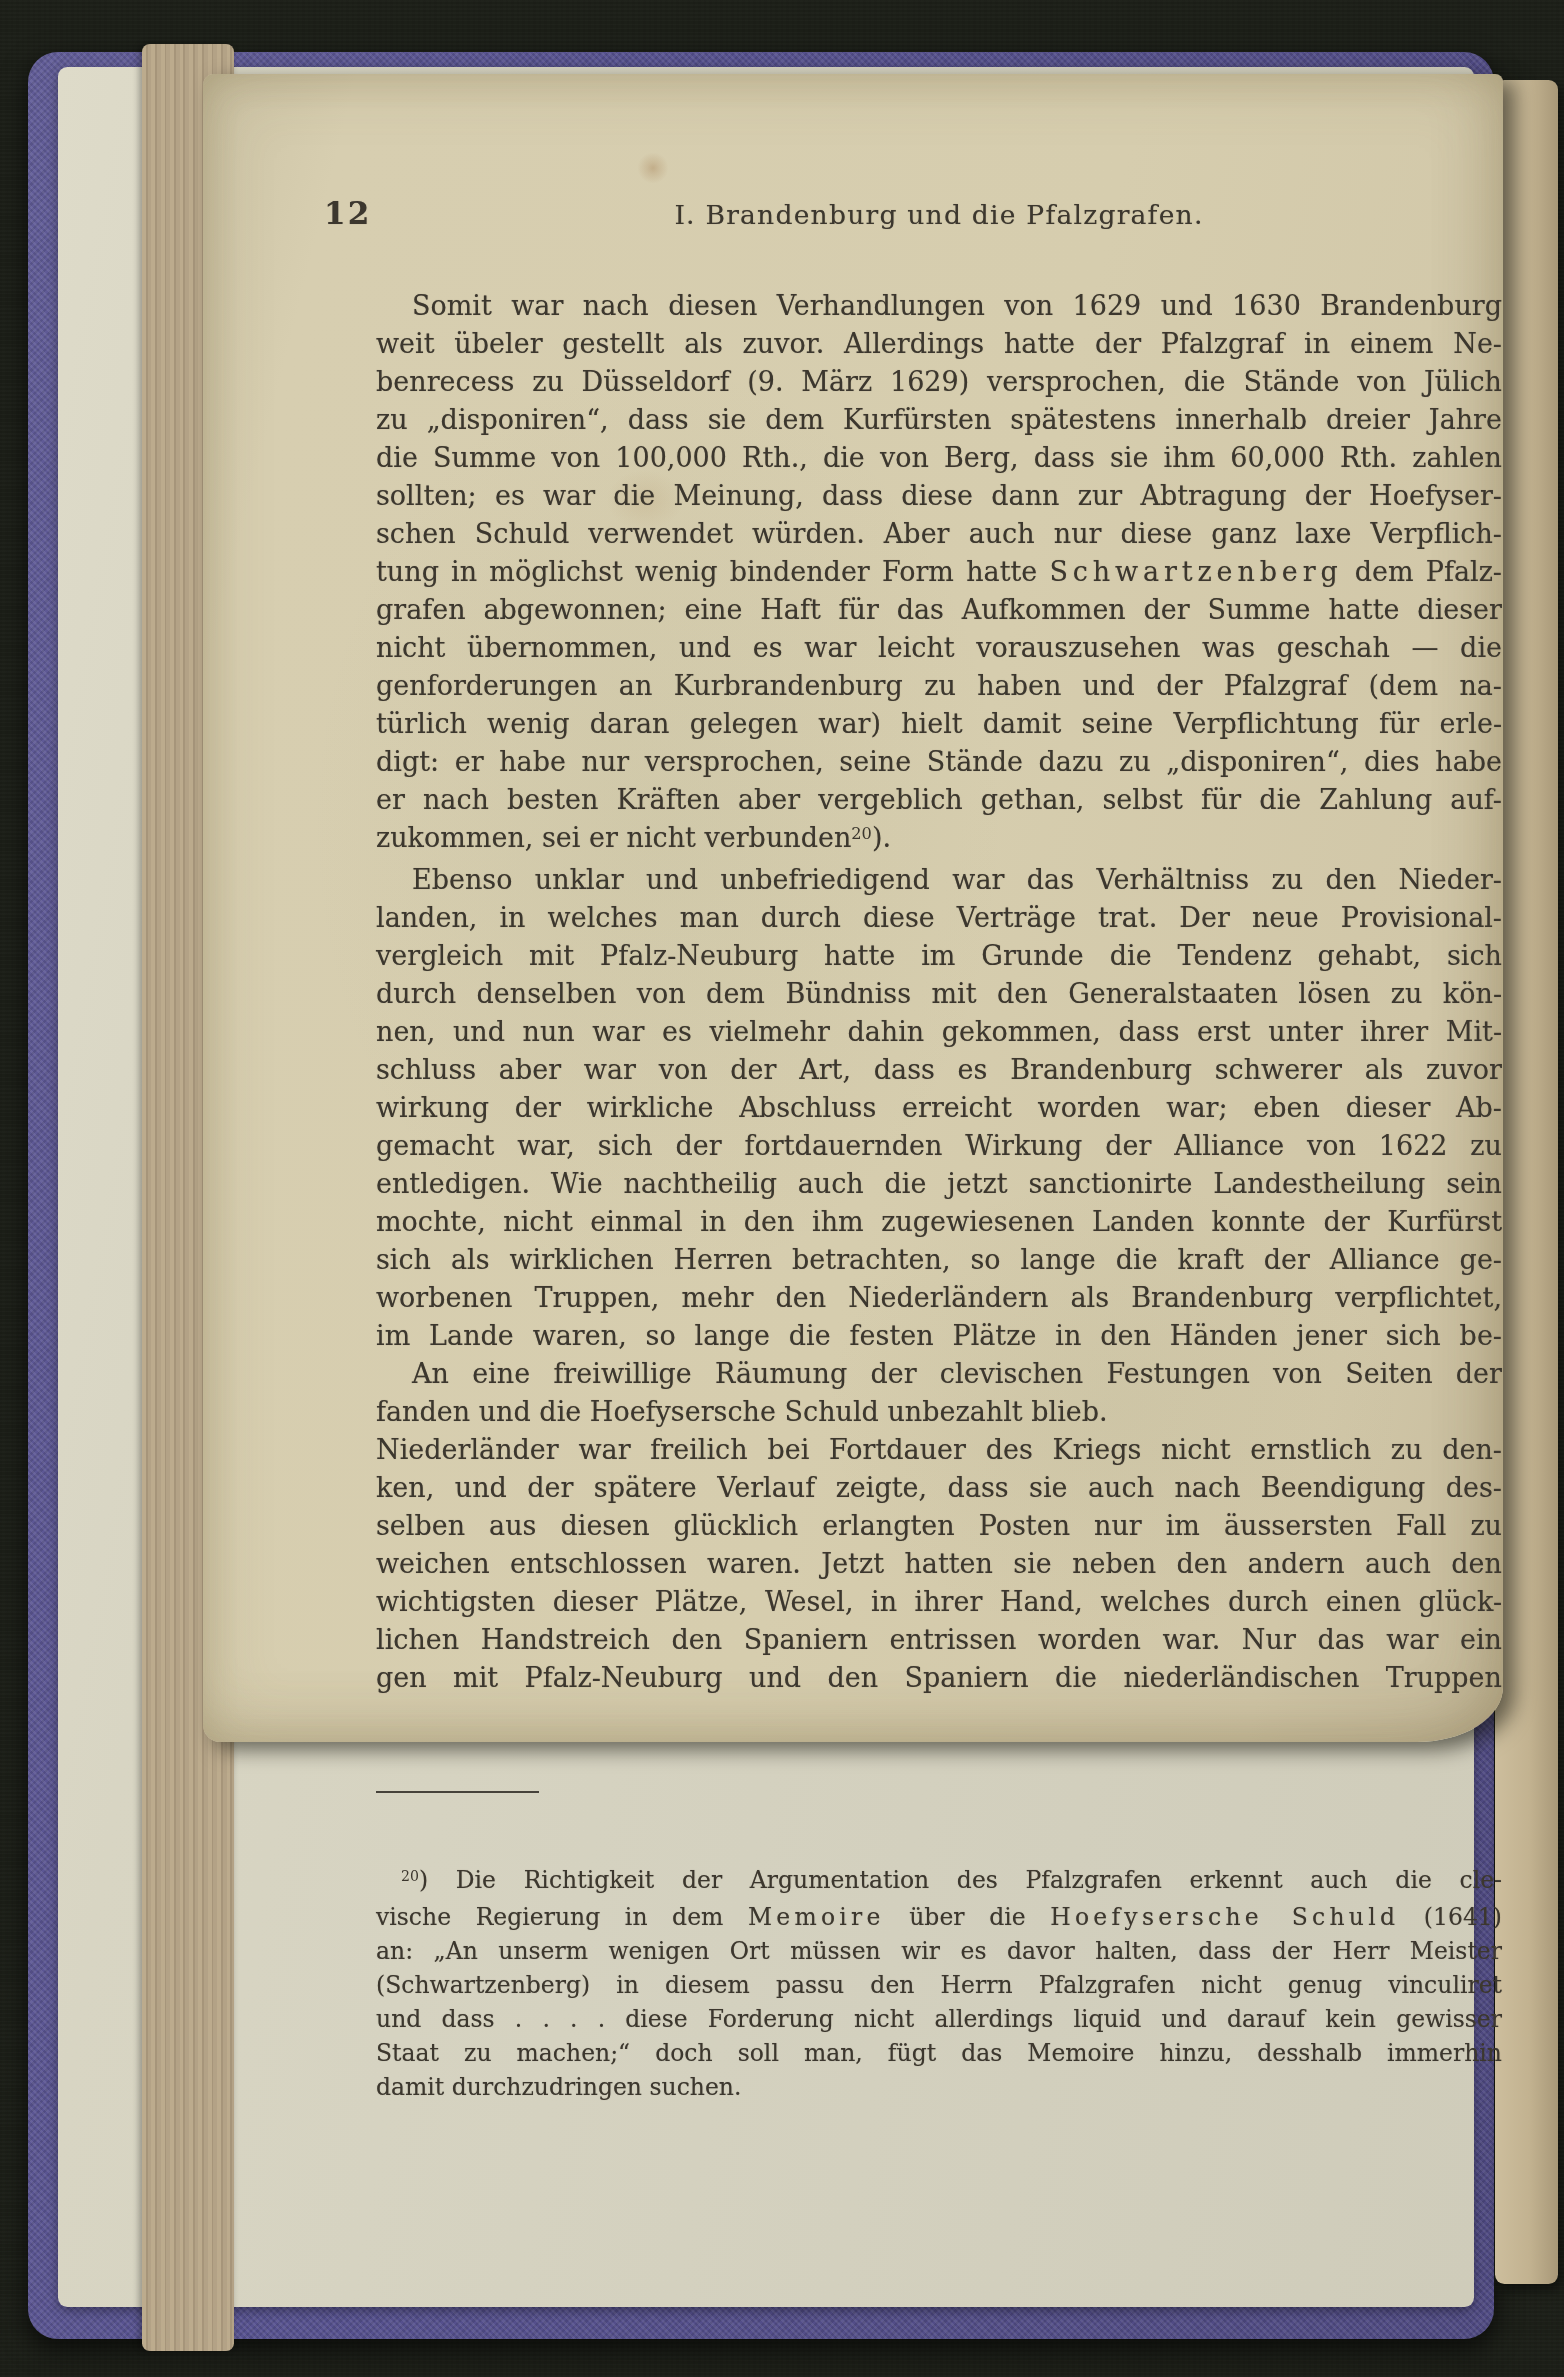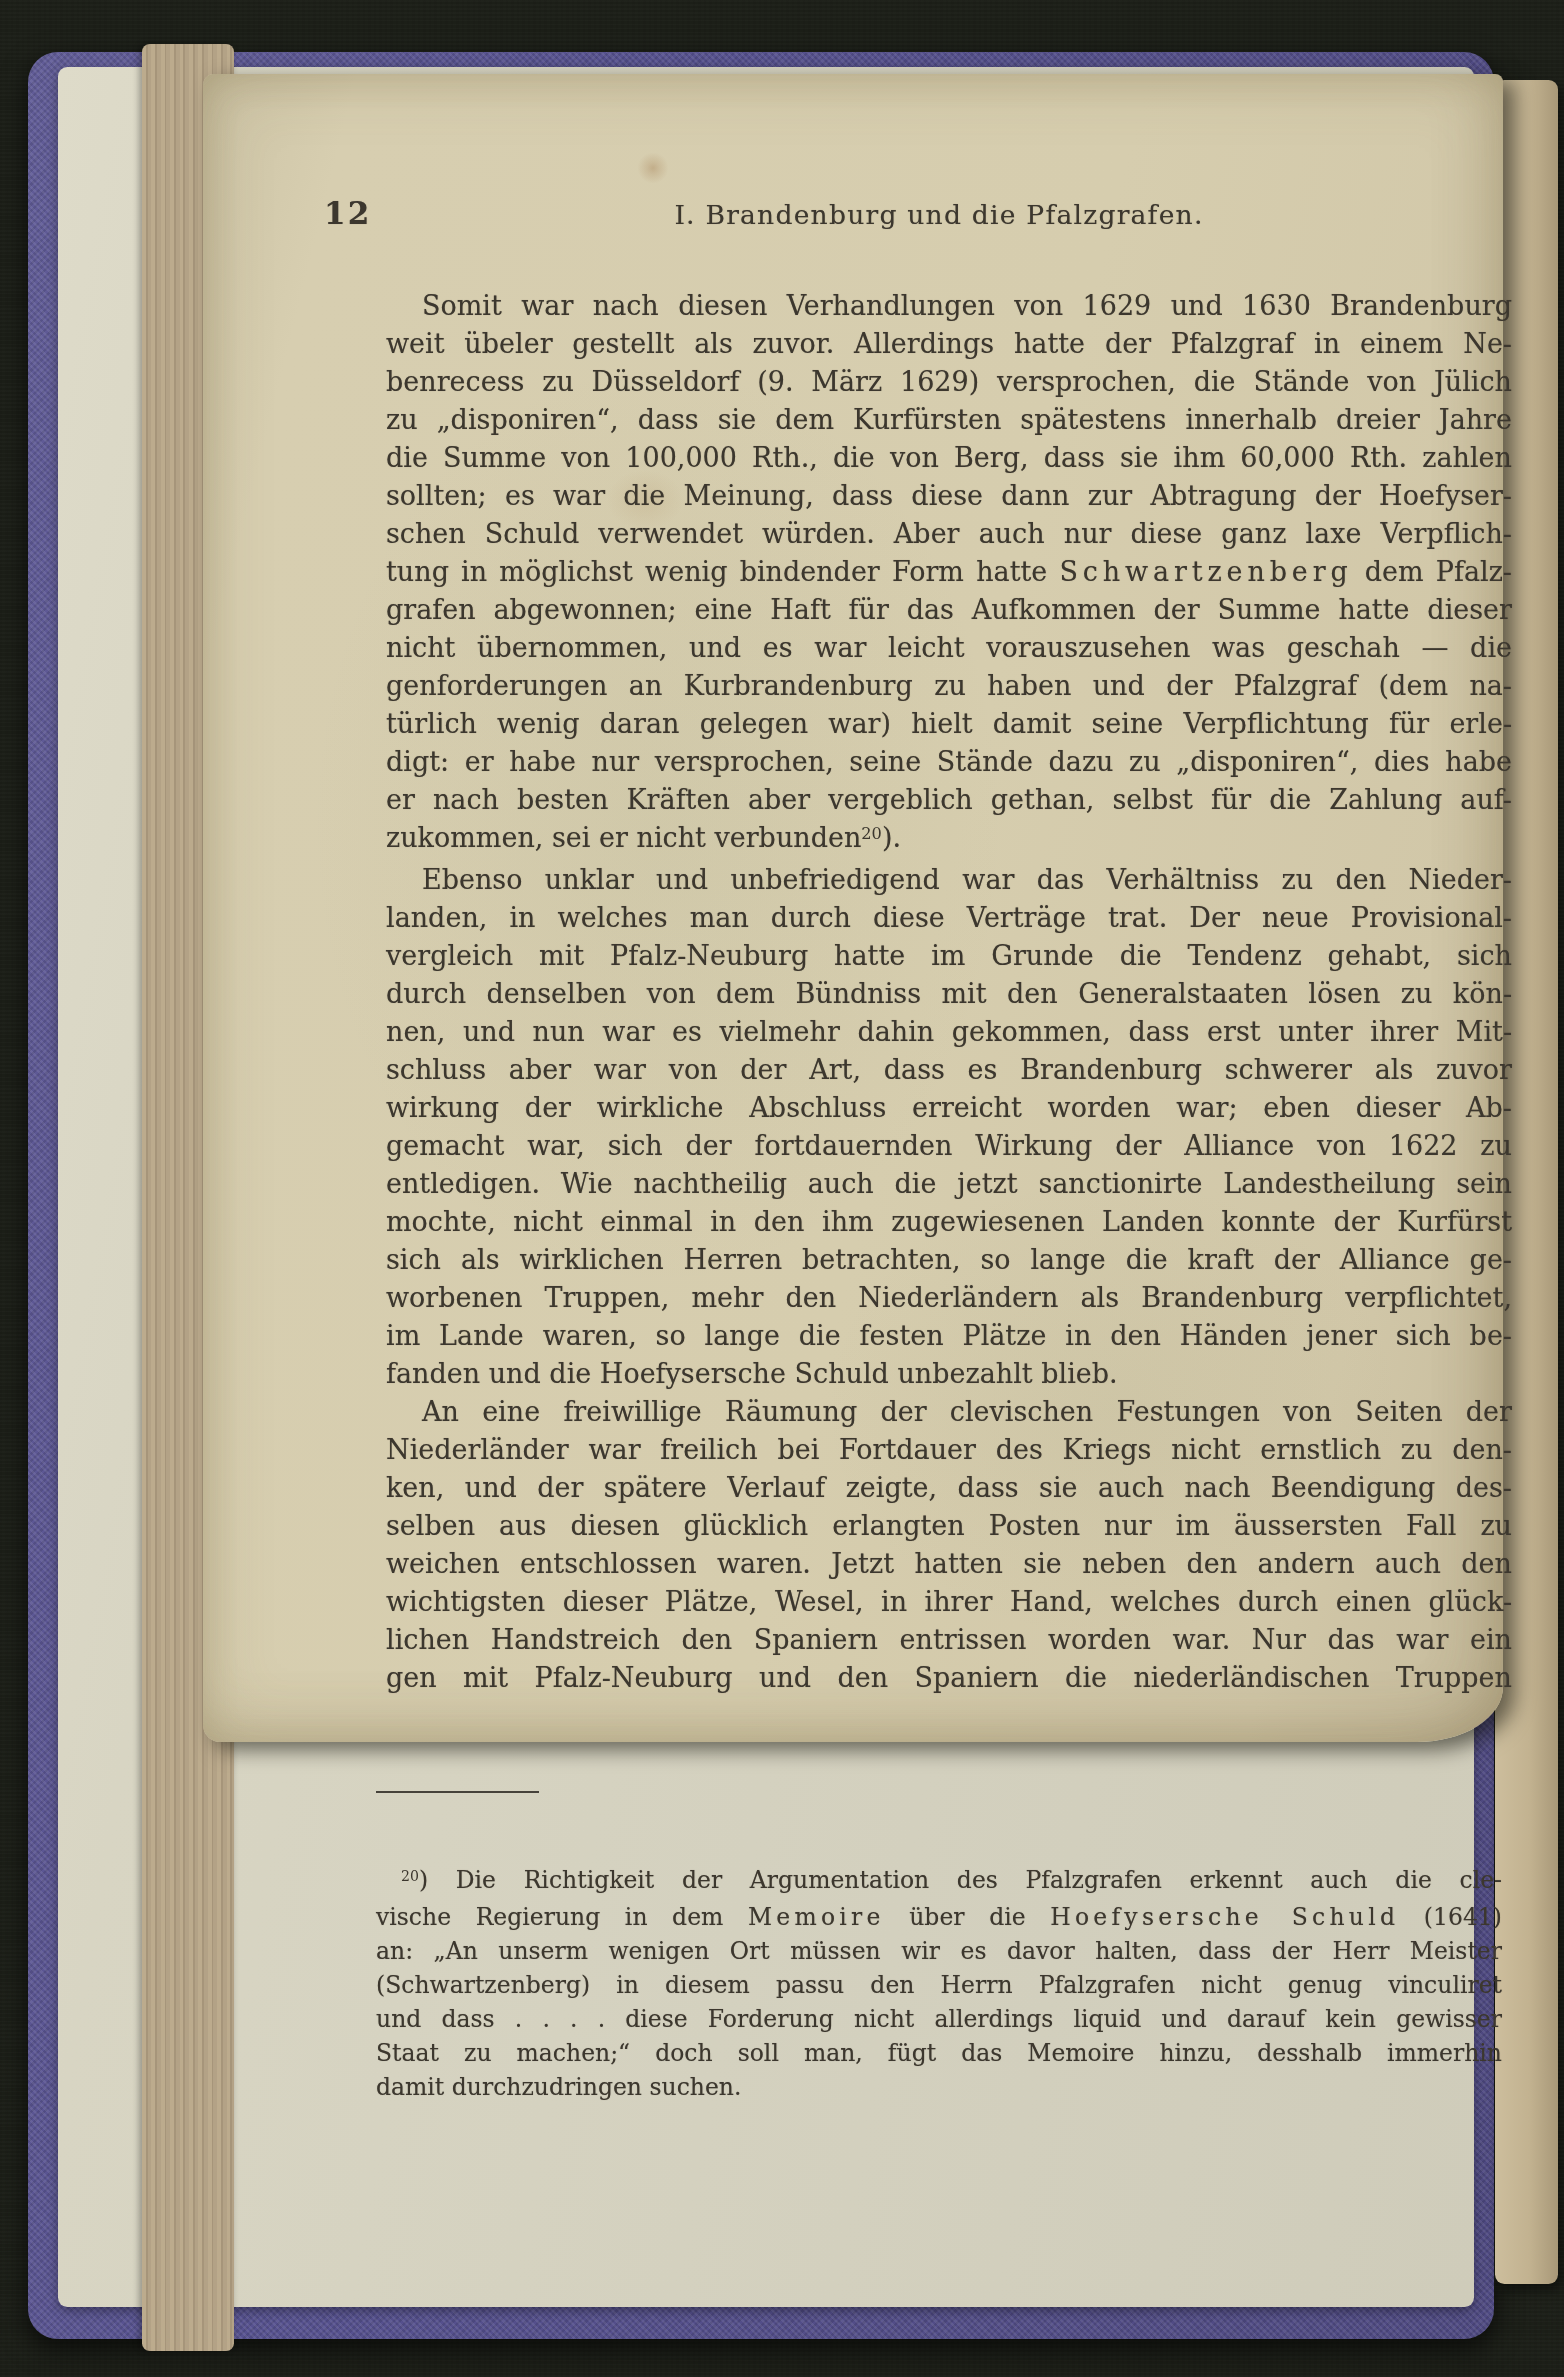--- a/index.html
+++ b/index.html
@@ -60,21 +60,21 @@
   .page-head{
     position:absolute; top:125px; left:173px; width:1126px;
     text-align:center; font-size:26.6px; letter-spacing:1.2px; white-space:nowrap;
   }
   .page-num{
     position:absolute; left:-52px; top:-3.9px;
     font-weight:bold; font-size:31px; letter-spacing:2.3px;
   }
   .body-text{
     position:absolute; top:213px; left:173px; width:1126px;
-    font-size:27px; line-height:38px;margin-left:10px;
+    font-size:27px; line-height:38px;
   }
   .ln{ text-align:justify; text-align-last:justify; }
   .ln.nj{ text-align-last:left; }
   .ln.in{ text-indent:36px; }
   .sperr{ letter-spacing:.18em; }
   .fn-ref{
     font-size:.6em; vertical-align:baseline; position:relative; top:-0.5em;
     text-shadow:none;
   }
   .fn-rule{
@@ -126,23 +126,23 @@
       <div class="ln">durch denselben von dem Bündniss mit den Generalstaaten lösen zu kön-</div>
       <div class="ln">nen, und nun war es vielmehr dahin gekommen, dass erst unter ihrer Mit-</div>
       <div class="ln">schluss aber war von der Art, dass es Brandenburg schwerer als zuvor</div>
       <div class="ln">wirkung der wirkliche Abschluss erreicht worden war; eben dieser Ab-</div>
       <div class="ln">gemacht war, sich der fortdauernden Wirkung der Alliance von 1622 zu</div>
       <div class="ln">entledigen.  Wie nachtheilig auch die jetzt sanctionirte Landestheilung sein</div>
       <div class="ln">mochte, nicht einmal in den ihm zugewiesenen Landen konnte der Kurfürst</div>
       <div class="ln">sich als wirklichen Herren betrachten, so lange die kraft der Alliance ge-</div>
       <div class="ln">worbenen Truppen, mehr den Niederländern als Brandenburg verpflichtet,</div>
       <div class="ln">im Lande waren, so lange die festen Plätze in den Händen jener sich be-</div>
+      <div class="ln in">An eine freiwillige Räumung der clevischen Festungen von Seiten der</div>
+
       <div class="ln nj">fanden und die Hoefysersche Schuld unbezahlt blieb.</div>
-
-      <div class="ln in">An eine freiwillige Räumung der clevischen Festungen von Seiten der</div>
       <div class="ln">Niederländer war freilich bei Fortdauer des Kriegs nicht ernstlich zu den-</div>
       <div class="ln">ken, und der spätere Verlauf zeigte, dass sie auch nach Beendigung des-</div>
       <div class="ln">selben aus diesen glücklich erlangten Posten nur im äussersten Fall zu</div>
       <div class="ln">weichen entschlossen waren.  Jetzt hatten sie neben den andern auch den</div>
       <div class="ln">wichtigsten dieser Plätze, Wesel, in ihrer Hand, welches durch einen glück-</div>
       <div class="ln">lichen Handstreich den Spaniern entrissen worden war.  Nur das war ein</div>
       <div class="ln">gen mit Pfalz-Neuburg und den Spaniern die niederländischen Truppen</div>
     </div>
 
     <div class="fn-rule"></div>

